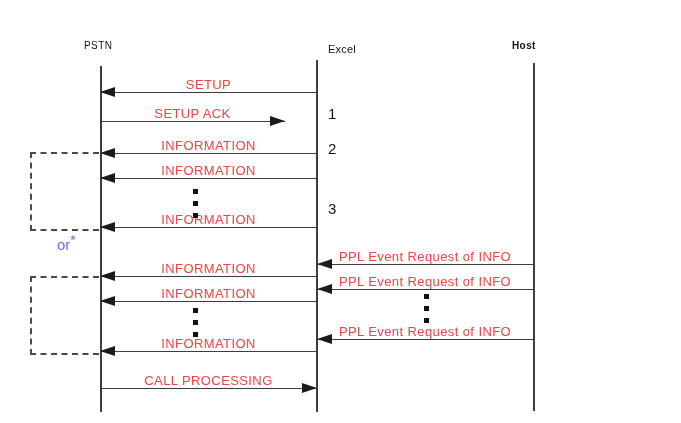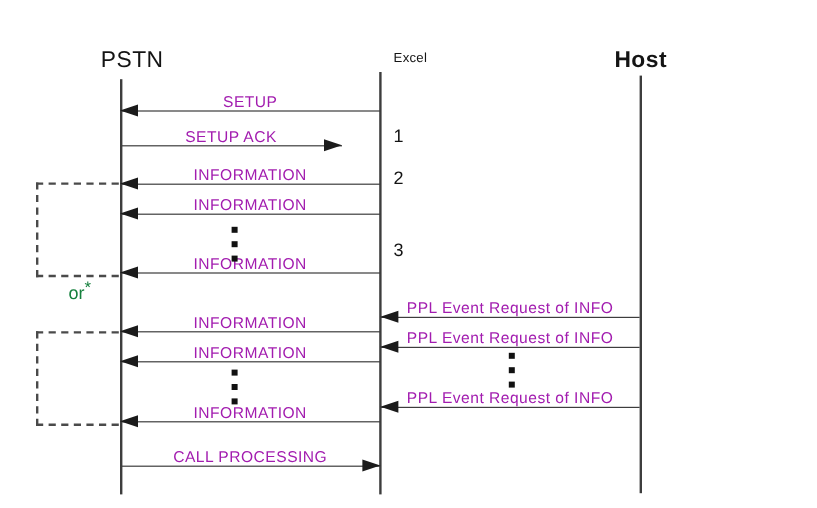--- a/index.html
+++ b/index.html
@@ -1,37 +1,37 @@
 <!DOCTYPE html>
 <html><head>
 <meta charset="utf-8">
 <style>
   html,body{margin:0;padding:0;background:#ffffff;}
   .stage{
     position:relative;width:681px;height:423px;background:#ffffff;
     font-family:"Liberation Sans", sans-serif;color:#141414;overflow:hidden;
   }
   .lifeline{position:absolute;width:1.5px;background:#3d3d3d;}
-  .actor-label{position:absolute;font-size:19px;letter-spacing:.4px;white-space:nowrap;}
+  .actor-label{position:absolute;font-size:10px;letter-spacing:.4px;white-space:nowrap;}
   .actor-label.small{font-size:11px;letter-spacing:.2px;padding-left:26px;}
   .msg{position:absolute;height:16px;}
   .msg-label{
     position:absolute;left:0;right:0;bottom:2px;text-align:center;
-    font-size:13px;line-height:13px;letter-spacing:.4px;white-space:nowrap;color:#a21caf;
+    font-size:13px;line-height:13px;letter-spacing:.4px;white-space:nowrap;color:#ef4444;
   }
   .msg-line{position:absolute;left:0;right:0;bottom:0;height:0;border-top:1.5px solid #3d3d3d;}
   .ah{position:absolute;width:0;height:0;}
   .ah-left{left:0;top:-6px;border-top:5px solid transparent;border-bottom:5px solid transparent;border-right:15px solid #1b1b1b;}
   .ah-right{right:0;top:-6px;border-top:5px solid transparent;border-bottom:5px solid transparent;border-left:15px solid #1b1b1b;}
   .seq{position:absolute;font-size:15px;color:#141414;}
   .bracket{
     position:absolute;width:67px;height:75px;
     border:2px dashed #4a4a4a;border-right:none;background:transparent;
   }
-  .or-label{position:absolute;font-size:15px;color:#15803d;white-space:nowrap;}
+  .or-label{position:absolute;font-size:15px;color:#8b5cf6;white-space:nowrap;}
   .or-label .sup{position:relative;top:-5px;font-size:14px;}
   .dots{position:absolute;display:flex;flex-direction:column;gap:7px;}
   .dot{width:5px;height:5px;background:#111111;}
 </style>
 </head>
 <body>
 
 <div class="stage">
 
   <div class="actor-label" style="left:84px;top:40px;">PSTN</div>

